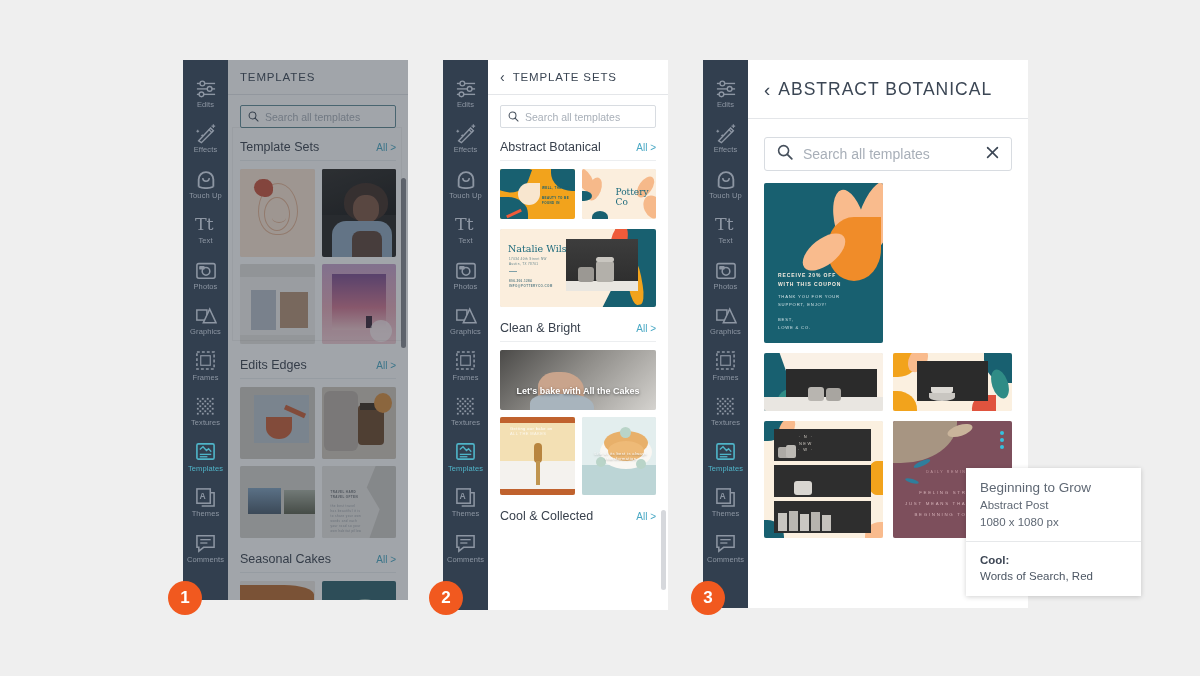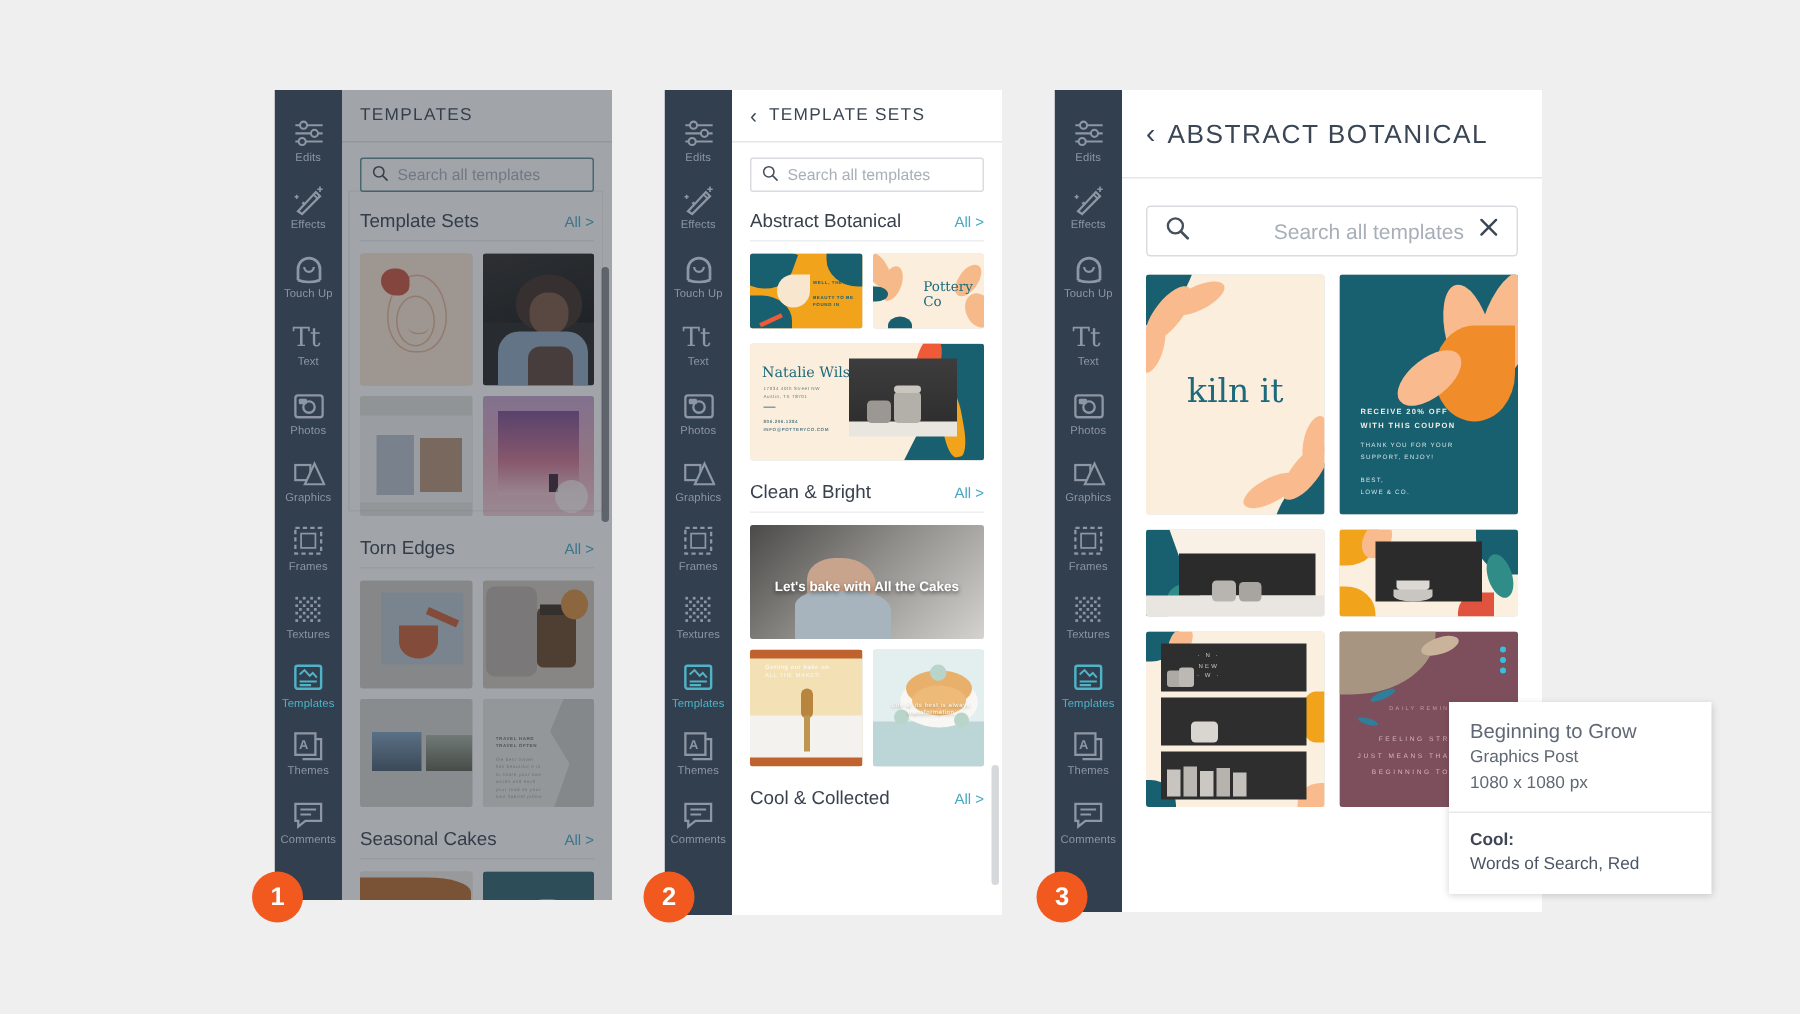--- a/index.html
+++ b/index.html
@@ -27,21 +27,21 @@
   .rail-item.active .ri-lbl { color: #4fb4c8; }
   .rail-item svg { display: block; }
 
   .body { flex: 1 1 auto; position: relative; background: #fff; min-width: 0; }
 
   .p-head { height: 35px; display: flex; align-items: center;
             border-bottom: 1px solid #e4e6e9; padding: 0 12px; gap: 8px; }
   .p-head .ttl { font-size: 11.5px; letter-spacing: .85px; color: #3b4654; font-weight: 400; }
   .back-chev { color: #3b4654; font-size: 14px; line-height: 1; display:block; }
 
-  .search-wrap { padding: 10px 12px 8px; text-align: right; }
+  .search-wrap { padding: 10px 12px 8px; }
   .search-box { height: 23px; border: 1px solid #d8dce1; border-radius: 2px;
                 display: flex; align-items: center; padding: 0 7px; gap: 6px; background:#fff; }
   .search-box.focused { border-color: #5f8a96; }
   .search-box .ph { font-size: 10.5px; color: #a8afb8; }
 
   .sect { padding: 4px 12px 0; }
   .sect-head { display: flex; align-items: baseline; justify-content: space-between;
                padding-bottom: 6px; border-bottom: 1px solid #eceef0; }
   .sect-title { font-size: 12.5px; color: #39414d; }
   .sect-all { font-size: 10px; color: #49a8c4; }
@@ -280,21 +280,21 @@
                 <div style="position:absolute;left:10px;top:10px;right:10px;bottom:14px;background:linear-gradient(180deg,#7b4b8e,#d1738f 60%,#f0c7cd)"></div>
                 <div style="position:absolute;left:44px;bottom:16px;width:6px;height:12px;background:#3a2436"></div>
                 <div style="position:absolute;right:4px;bottom:2px;width:22px;height:22px;background:rgba(255,255,255,.6);border-radius:50%"></div>
               </div>
             </div>
           </div>
         </div>
 
         <div class="sect">
           <div class="sect-head">
-            <span class="sect-title">Torn Edges</span>
+            <span class="sect-title">Edits Edges</span>
             <span class="sect-all">All &gt;</span>
           </div>
           <div class="grid2">
             <div class="thumb" style="height:72px">
               <div class="art" style="background:#cdc8c1">
                 <div style="position:absolute;left:14px;top:8px;right:6px;bottom:16px;background:#b9c3cc"></div>
                 <div style="position:absolute;left:26px;top:30px;width:26px;height:22px;background:#c75b33;border-radius:0 0 50% 50%"></div>
                 <div style="position:absolute;left:44px;top:22px;width:22px;height:5px;background:#c75b33;transform:rotate(24deg)"></div>
               </div>
             </div>
@@ -557,21 +557,21 @@
             <div style="position:absolute;left:96px;top:28px;width:18px;height:5px;background:#c9c6c0;border-radius:3px"></div>
           </div>
         </div>
       </div>
 
       <div class="sect">
         <div class="sect-head">
           <span class="sect-title">Clean &amp; Bright</span>
           <span class="sect-all">All &gt;</span>
         </div>
-        <div class="thumb" style="height:76px; margin:8px 0 7px">
+        <div class="thumb" style="height:60px; margin:8px 0 7px">
           <div class="art" style="background:linear-gradient(135deg,#4b4a48,#8d8b87 45%,#d5d3cf)">
             <div style="position:absolute;left:38px;top:22px;width:46px;height:36px;background:#c9a48c;border-radius:40% 50% 30% 40%"></div>
             <div style="position:absolute;left:30px;top:44px;width:64px;height:32px;background:#a8b4bd;border-radius:30% 40% 0 0"></div>
             <div style="position:absolute;left:0;right:0;top:36px;text-align:center;color:#fff;font-size:9px;font-weight:600;text-shadow:0 1px 3px rgba(0,0,0,.6)">Let's bake with All the Cakes</div>
           </div>
         </div>
         <div class="grid2" style="padding-top:0">
           <div class="thumb" style="height:78px">
             <div class="art" style="background:#f3e0b4">
               <div style="position:absolute;left:0;top:0;right:0;height:6px;background:#c0622e"></div>
@@ -769,33 +769,20 @@
                 <line x1="14" y1="2" x2="2" y2="14" stroke="#3b4654" stroke-width="2" stroke-linecap="round"></line>
               </svg>
           </span>
         </div>
       </div>
 
       <div style="padding:0 16px">
 
         <div style="display:grid; grid-template-columns:1fr 1fr; gap:10px">
           <div class="thumb" style="height:160px">
-            <div class="art cream">
-              <div style="position:absolute;left:-26px;top:-20px;width:60px;height:60px;background:#186070;border-radius:0 0 100% 0"></div>
-              <div style="position:absolute;left:6px;top:4px;width:18px;height:44px;background:#f9bb8d;border-radius:50%;transform:rotate(38deg)"></div>
-              <div style="position:absolute;left:26px;top:-4px;width:16px;height:40px;background:#f9bb8d;border-radius:50%;transform:rotate(64deg)"></div>
-              <div style="position:absolute;left:-4px;top:28px;width:16px;height:38px;background:#f9bb8d;border-radius:50%;transform:rotate(14deg)"></div>
-              <div style="position:absolute;right:-26px;bottom:-22px;width:62px;height:62px;background:#186070;border-radius:100% 0 0 0"></div>
-              <div style="position:absolute;right:4px;bottom:6px;width:18px;height:44px;background:#f9bb8d;border-radius:50%;transform:rotate(38deg)"></div>
-              <div style="position:absolute;right:28px;bottom:-4px;width:16px;height:40px;background:#f9bb8d;border-radius:50%;transform:rotate(62deg)"></div>
-              <div style="position:absolute;right:-2px;bottom:30px;width:16px;height:36px;background:#f9bb8d;border-radius:50%;transform:rotate(12deg)"></div>
-              <div class="script" style="position:absolute;left:0;right:0;top:66px;text-align:center;font-size:22px">kiln it</div>
-            </div>
-          </div>
-          <div class="thumb" style="height:160px">
             <div class="art teal">
               <div style="position:absolute;right:-10px;top:-4px;width:34px;height:78px;background:#f9bb8d;border-radius:50%;transform:rotate(18deg)"></div>
               <div style="position:absolute;right:18px;top:6px;width:30px;height:70px;background:#f9bb8d;border-radius:50%;transform:rotate(-14deg)"></div>
               <div style="position:absolute;right:2px;top:34px;width:54px;height:64px;background:#f08c29;border-radius:60% 0 60% 60%"></div>
               <div style="position:absolute;right:46px;top:44px;width:26px;height:50px;background:#f9bb8d;border-radius:50%;transform:rotate(52deg)"></div>
               <div style="position:absolute;left:14px;top:88px;color:#f5ece0;font-size:5px;letter-spacing:.9px;font-weight:700;line-height:9px">
                 <span>RECEIVE 20% OFF</span><br><span>WITH THIS COUPON</span>
               </div>
               <div style="position:absolute;left:14px;top:110px;color:#cfe1e5;font-size:4.2px;letter-spacing:.8px;line-height:8px">
                 <span>THANK YOU FOR YOUR</span><br><span>SUPPORT, ENJOY!</span>
@@ -876,21 +863,21 @@
             </div>
           </div>
         </div>
       </div>
     </div>
   </div>
 
   <div class="tip" style="left:966px; top:468px;">
     <div class="tip-a">
       <div class="tip-t">Beginning to Grow</div>
-      <div class="tip-s">Graphics Post</div>
+      <div class="tip-s">Abstract Post</div>
       <div class="tip-s">1080 x 1080 px</div>
     </div>
     <div class="tip-b">
       <div class="tip-k">Cool:</div>
       <div class="tip-v">Words of Search, Red</div>
     </div>
   </div>
 
   <div class="badge" style="left:168px; top:581px;">1</div>
   <div class="badge" style="left:429px; top:581px;">2</div>

